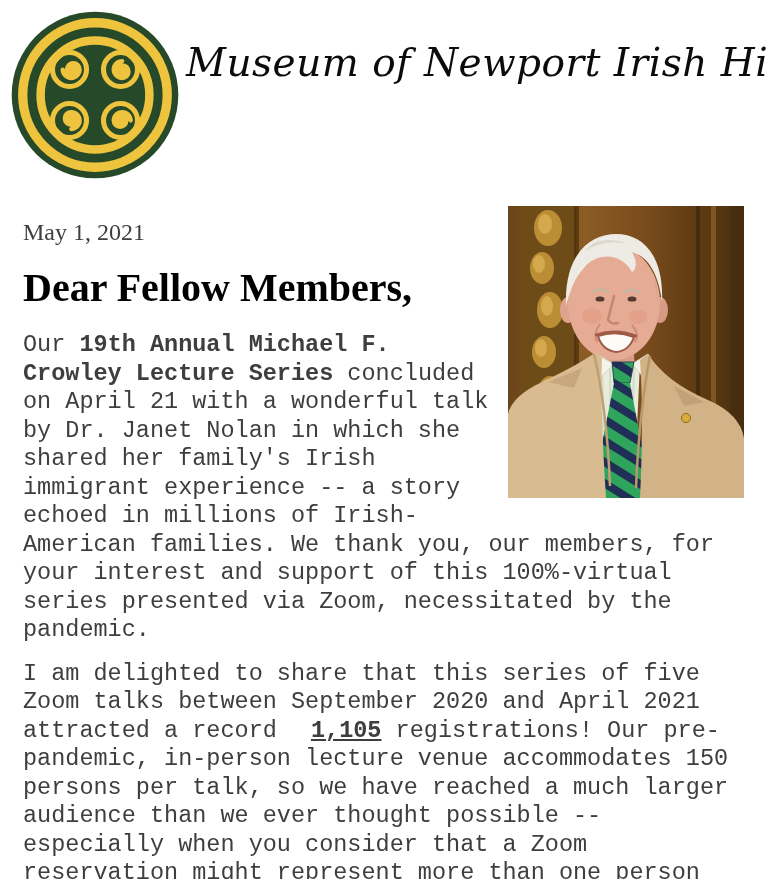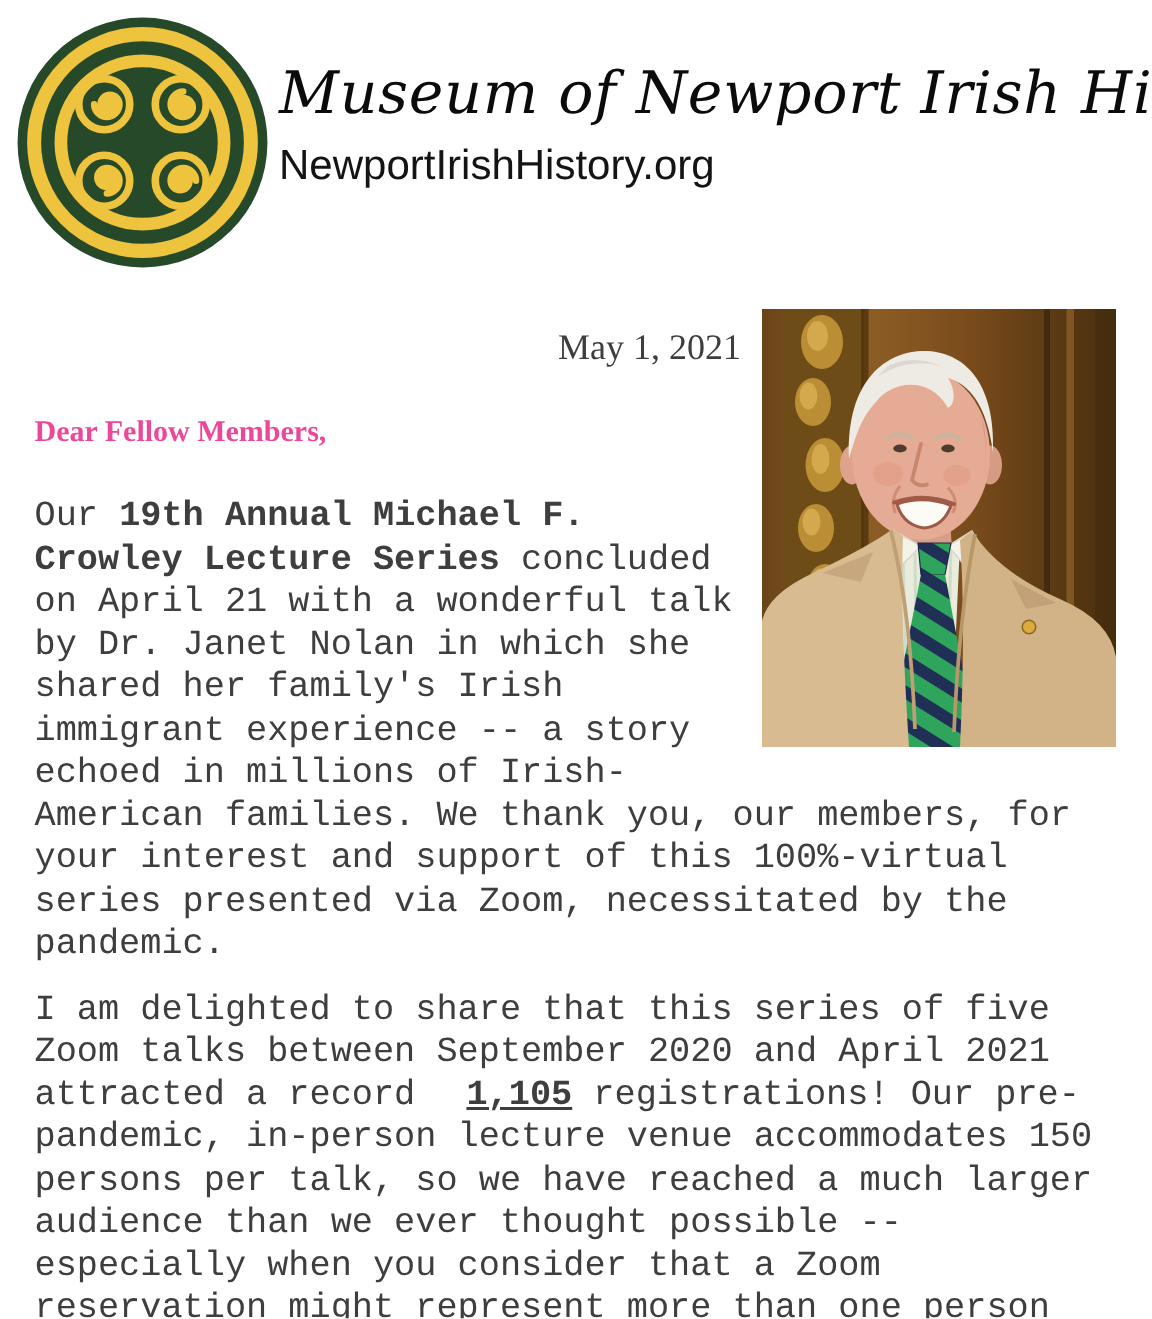--- a/index.html
+++ b/index.html
@@ -24,24 +24,24 @@
   }
   
   .letter{
     position:absolute;top:190px;left:0;width:768px;height:689px;
     padding:16px 24px 0 23px;box-sizing:border-box;
   }
   .portrait{
     float:right;width:236px;height:292px;margin:0 0 10px 14px;padding:0;
   }
   .portrait svg{display:block;width:236px;height:292px;}
-  .date{font-size:24px;line-height:28px;margin:12px 0 0;text-align:right;}
+  .date{font-size:24px;line-height:28px;margin:12px 0 0;}
   .salutation{
-    font-size:20px;line-height:36px;font-weight:bold;
-    margin:24px 0 0;color:#ec4899;
+    font-size:40px;line-height:36px;font-weight:bold;
+    margin:24px 0 0;color:#000000;
   }
   .body-para{font-size:23.5px;line-height:28.5px;margin:15px 0 0;font-family:Liberation Mono, monospace;}
   .salutation + .body-para{margin-top:25px;}
   .body-para strong{font-weight:bold;}
   .underline{text-decoration:underline;margin-left:20px;}
 </style>
 </head>
 <body>
 
 <div class="page">
@@ -59,21 +59,20 @@
           <circle cx="130" cy="130" r="20" stroke-width="6"></circle>
           <path transform="translate(72,70)" stroke-width="5" d="M0 0 a2.5 2.5 0 0 1 5 0 a5 5 0 0 1 -10 0 a7.5 7.5 0 0 1 15 0 a10 10 0 0 1 -20 0"></path>
           <path transform="translate(132,70) rotate(90)" stroke-width="5" d="M0 0 a2.5 2.5 0 0 1 5 0 a5 5 0 0 1 -10 0 a7.5 7.5 0 0 1 15 0 a10 10 0 0 1 -20 0"></path>
           <path transform="translate(72,130) rotate(270)" stroke-width="5" d="M0 0 a2.5 2.5 0 0 1 5 0 a5 5 0 0 1 -10 0 a7.5 7.5 0 0 1 15 0 a10 10 0 0 1 -20 0"></path>
           <path transform="translate(132,130) rotate(180)" stroke-width="5" d="M0 0 a2.5 2.5 0 0 1 5 0 a5 5 0 0 1 -10 0 a7.5 7.5 0 0 1 15 0 a10 10 0 0 1 -20 0"></path>
         </g>
       </svg>
     </div>
     <div class="masthead-text">
       <div class="org-name">Museum of Newport Irish History</div>
-      <div class="website">NewportIrishHistory.org</div>
     </div>
   </header>
 
   <main class="letter">
 
     <figure class="portrait">
       <svg viewBox="0 0 236 292" aria-hidden="true">
         <defs>
           <linearGradient id="wood" x1="0" y1="0" x2="1" y2="0">
             <stop offset="0" stop-color="#6a4419"></stop>

